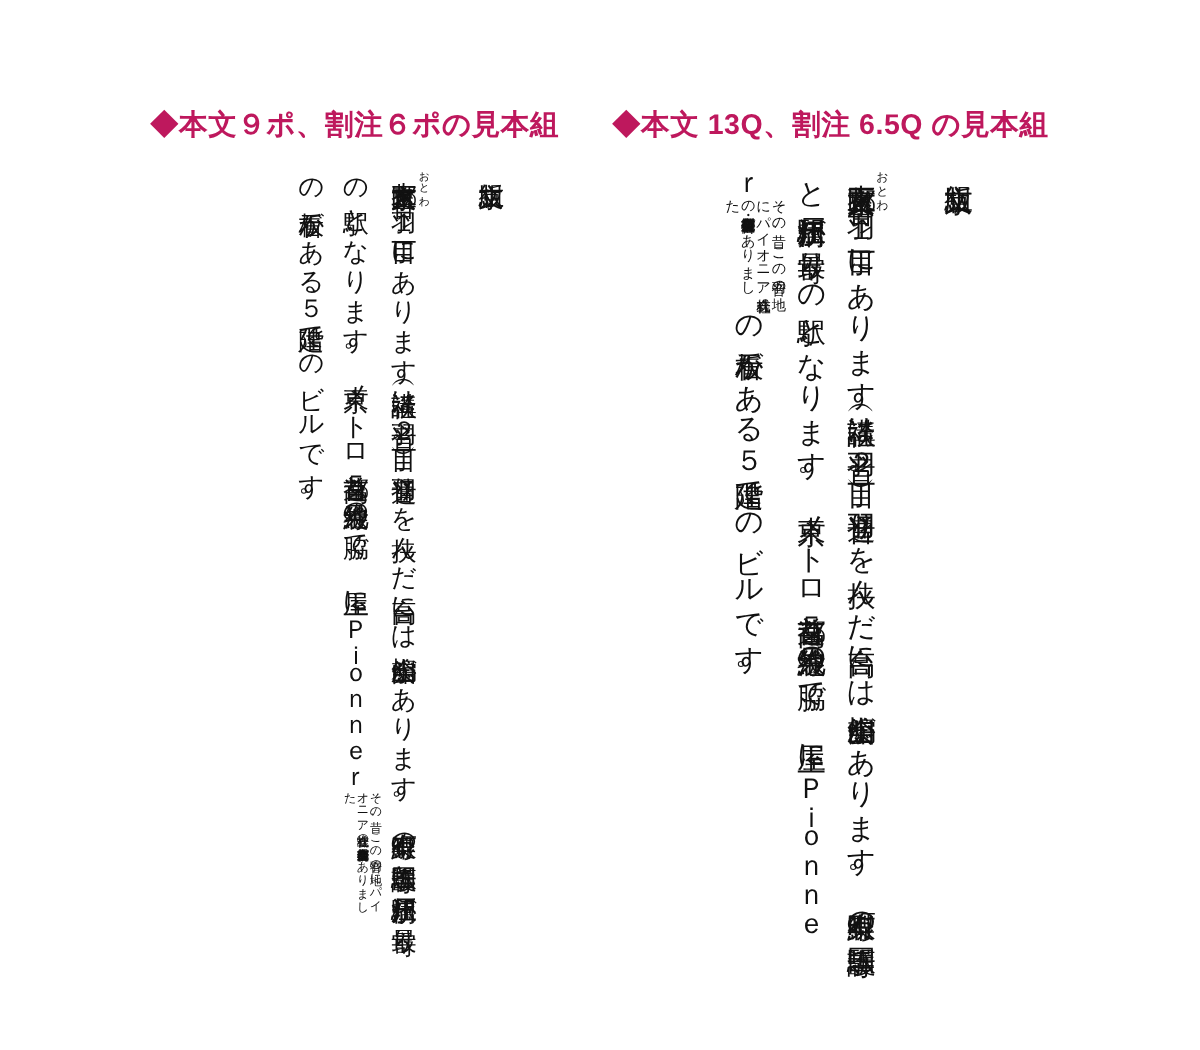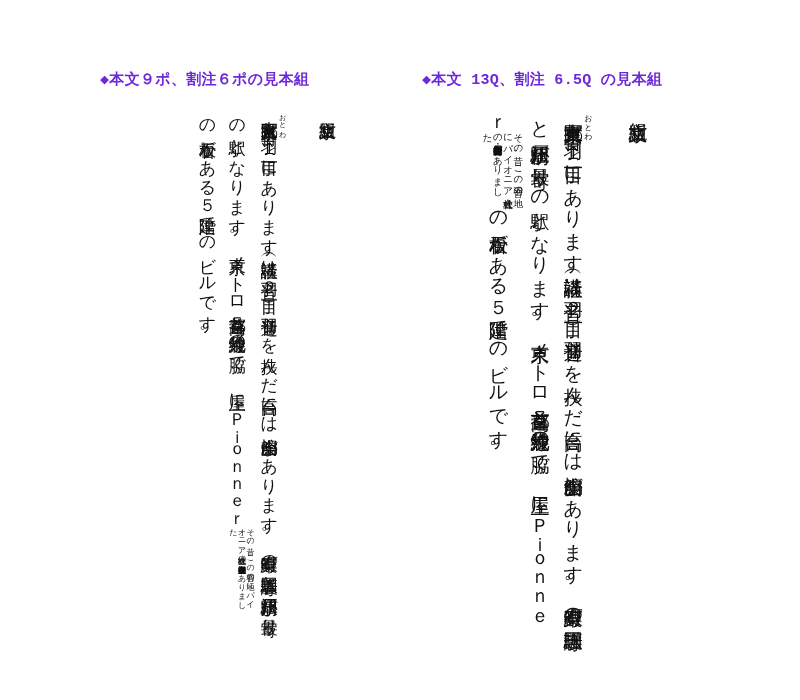--- a/index.html
+++ b/index.html
@@ -16,29 +16,29 @@
   }
   .page {
     position: relative;
     width: 800px;
     height: 700px;
   }
 
   
   .heading {
     position: absolute;
-    font-family: Liberation Mono, monospace;
+    font-family: Liberation Sans, sans-serif;
     font-weight: bold;
-    font-size: 15px;
+    font-size: 19px;
     letter-spacing: 0.02em;
     white-space: nowrap;
-    color: #6d28d9;
+    color: #be185d;
   }
   .heading-left  { left: 100px; top: 70px; }
-  .heading-right { left: 422px; top: 70px; }
+  .heading-right { left: 408px; top: 70px; }
 
   
   .vblock {
     position: absolute;
     writing-mode: vertical-rl;
     -webkit-writing-mode: vertical-rl;
     text-orientation: upright;
     -webkit-text-orientation: upright;
     line-height: 1.75;
     color: #111111;

